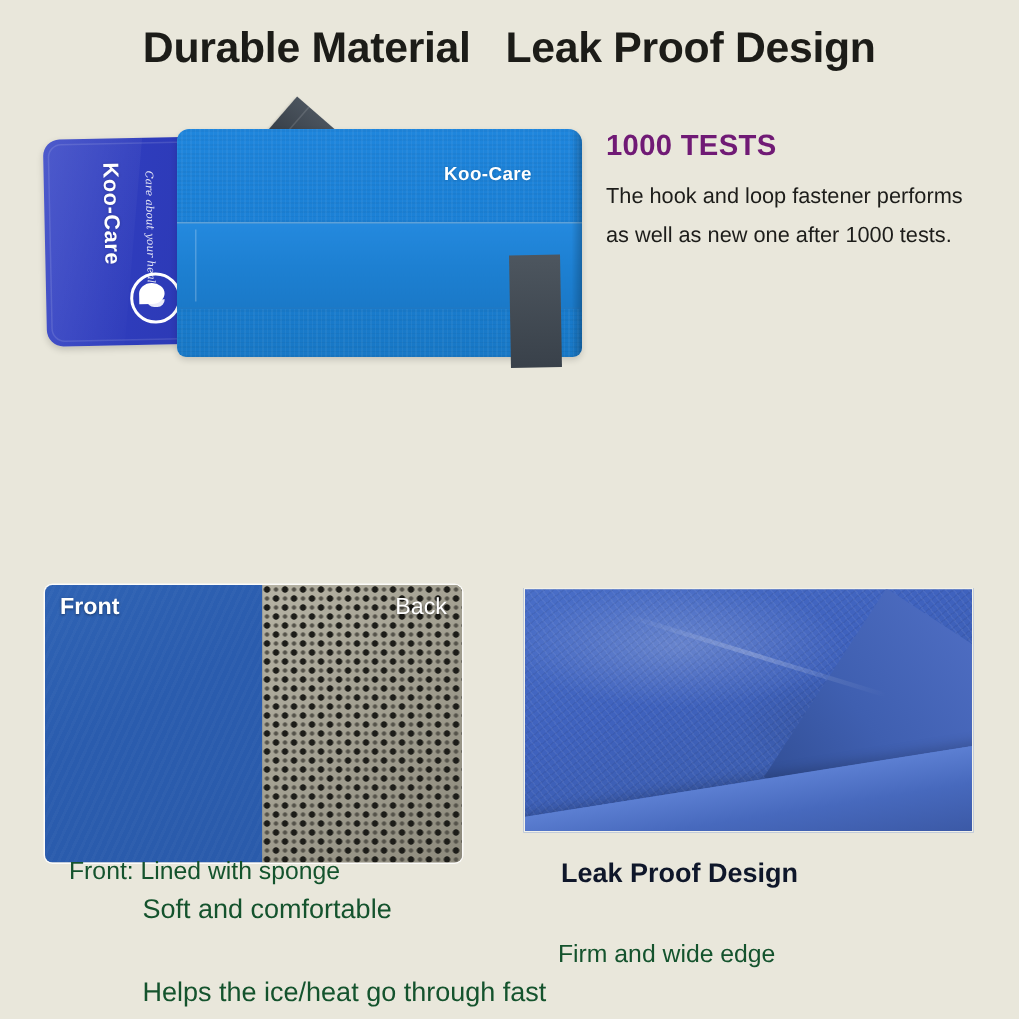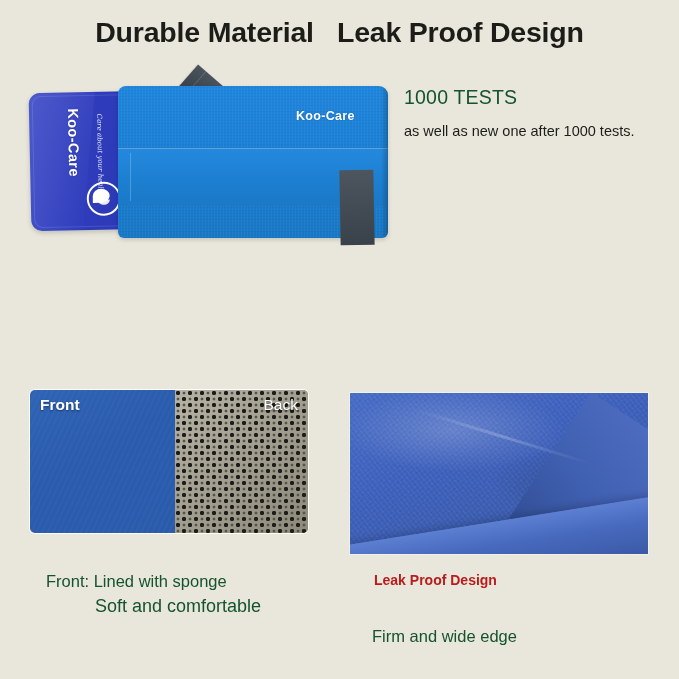--- a/index.html
+++ b/index.html
@@ -217,39 +217,39 @@
 
   
   .feature-block {
     position: absolute;
     left: 404px;
     top: 86px;
     width: 268px;
   }
   .feature-title {
     font-size: 19.5px;
-    font-weight: normal;
-    color: #14532d;
+    font-weight: bold;
+    color: #701a75;
     letter-spacing: 0.2px;
     margin: 0 0 9px 0;
   }
   .feature-line {
     font-size: 14.5px;
     color: #1d1d1a;
     line-height: 26px;
     white-space: nowrap;
   }
 
   
   .panel-left {
     position: absolute;
     left: 30px;
     top: 390px;
     width: 278px;
-    height: 143px;
+    height: 185px;
     border-radius: 5px;
     overflow: hidden;
     box-shadow: 0 0 0 1px rgba(255,255,255,0.85);
   }
   .panel-front {
     position: absolute;
     left: 0;
     top: 0;
     width: 52%;
     height: 100%;
@@ -371,23 +371,23 @@
     color: #14532d;
     white-space: nowrap;
   }
   .cap-major {
     font-size: 16.5px;
   }
   .cap-minor {
     font-size: 18px;
   }
   .cap-blue {
-    font-size: 14px;
-    font-weight: bold;
-    color: #b91c1c;
+    font-size: 18px;
+    font-weight: bold;
+    color: #0f172a;
   }
 
   .c-front-major { left: 46px;  top: 572px; }
   .c-front-minor { left: 95px;  top: 596px; }
   .c-back-major  { left: 46px;  top: 627px; }
   .c-back-minor  { left: 95px;  top: 651px; }
   .c-leak-title  { left: 374px; top: 572px; }
   .c-leak-sub    { left: 372px; top: 627px; font-size: 16.5px; }
 </style>
 </head>
@@ -417,20 +417,21 @@
       </div>
       <div class="wrap-edge-dark"></div>
       <div class="wrap-brand">Koo-Care</div>
     </div>
 
     <div class="wrap-flap"></div>
   </div>
 
   <div class="feature-block">
     <div class="feature-title">1000 TESTS</div>
+    <div class="feature-line">The hook and loop fastener performs</div>
     <div class="feature-line">as well as new one after 1000 tests.</div>
   </div>
 
   <div class="panel-left">
     <div class="panel-front"></div>
     <div class="panel-back"></div>
     <div class="label-front">Front</div>
     <div class="label-back">Back</div>
   </div>
 
@@ -438,16 +439,17 @@
     <div class="lp-fabric"></div>
     <div class="lp-edge2"></div>
     <div class="lp-edge"></div>
     <div class="lp-crease"></div>
     <div class="lp-text">are</div>
 
   </div>
 
   <div class="cap cap-major c-front-major">Front: Lined with sponge</div>
   <div class="cap cap-minor c-front-minor">Soft and comfortable</div>
+  <div class="cap cap-minor c-back-minor">Helps the ice/heat go through fast</div>
   <div class="cap cap-blue c-leak-title">Leak Proof Design</div>
   <div class="cap c-leak-sub">Firm and wide edge</div>
 
 </div>
 
 </body></html>

